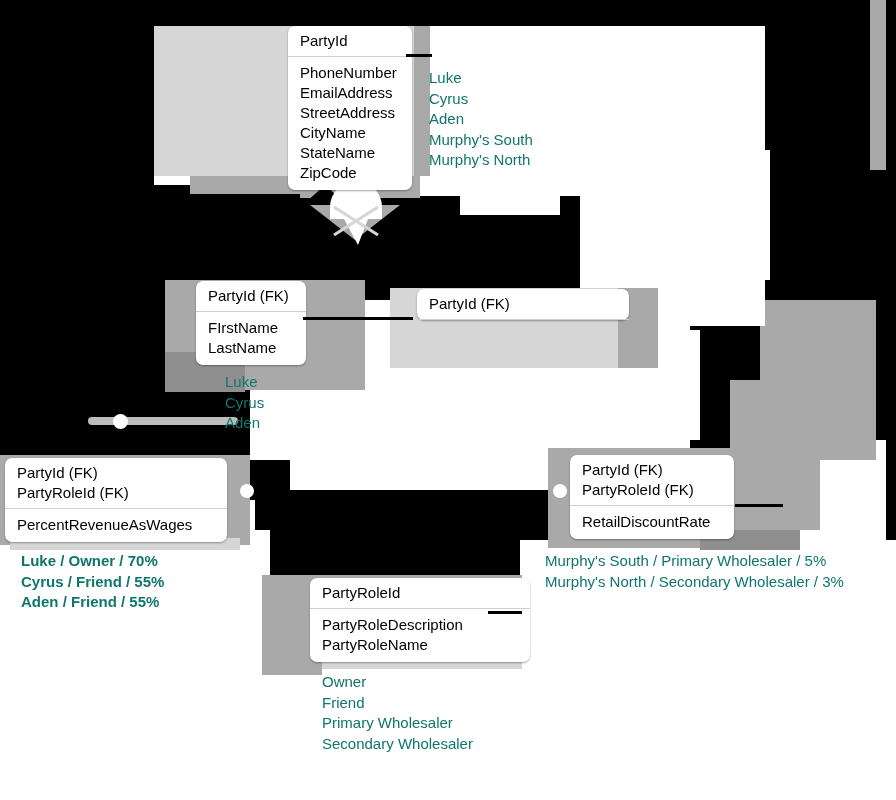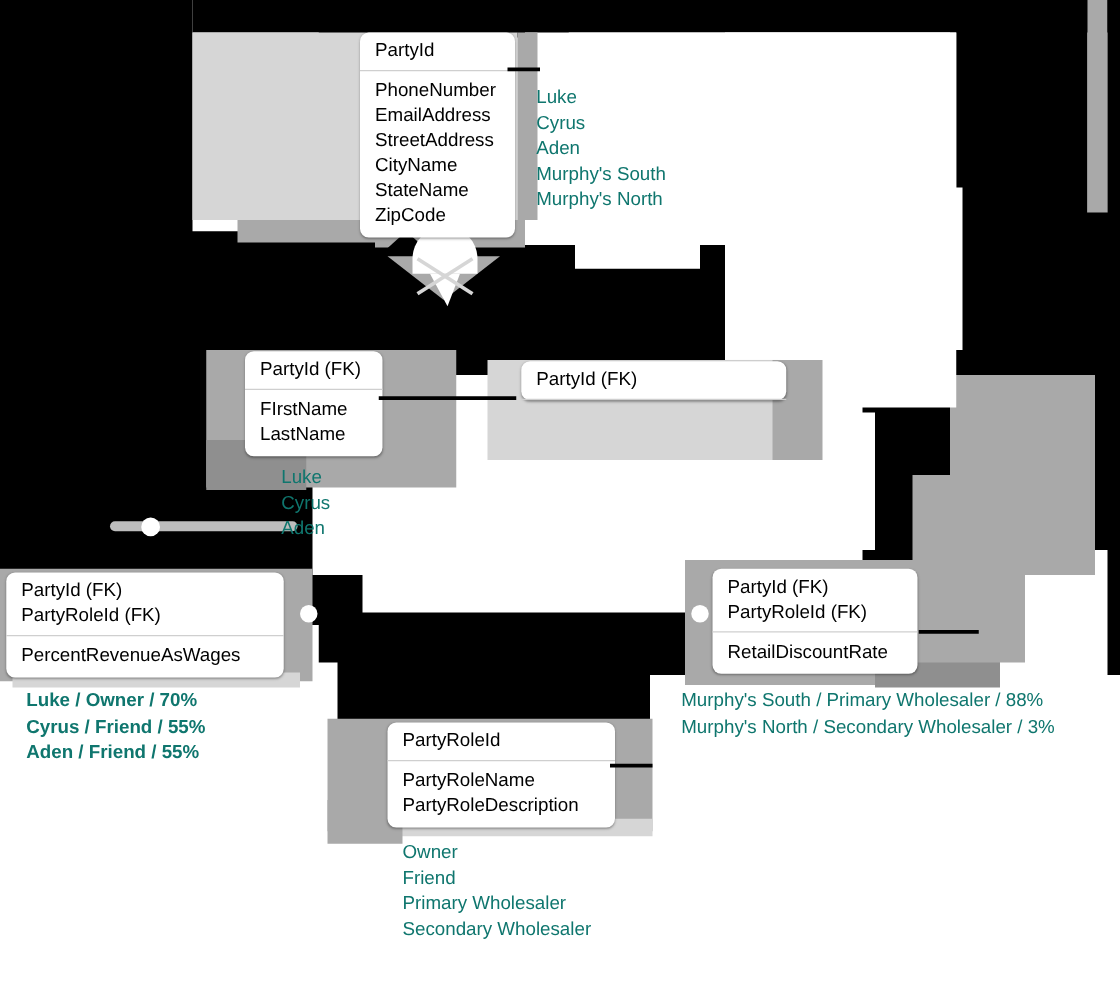--- a/index.html
+++ b/index.html
@@ -209,29 +209,29 @@
     <div class="pk">
       <div>PartyId (FK)</div>
       <div>PartyRoleId (FK)</div>
     </div>
     <div class="attrs">
       <div>RetailDiscountRate</div>
     </div>
   </div>
 
   <div class="sample" style="left:545px;top:551px;">
-    <div>Murphy's South / Primary Wholesaler / 88%</div>
+    <div>Murphy's South / Primary Wholesaler / 5%</div>
     <div>Murphy's North / Secondary Wholesaler / 3%</div>
   </div>
 
-  <div class="entity" style="left:310px;top:578px;width:182px;">
+  <div class="entity" style="left:310px;top:578px;width:220px;">
     <div class="pk">PartyRoleId</div>
     <div class="attrs">
+      <div>PartyRoleDescription</div>
       <div>PartyRoleName</div>
-      <div>PartyRoleDescription</div>
     </div>
   </div>
 
   <div class="sample" style="left:322px;top:672px;">
     <div>Owner</div>
     <div>Friend</div>
     <div>Primary Wholesaler</div>
     <div>Secondary Wholesaler</div>
   </div>
 

